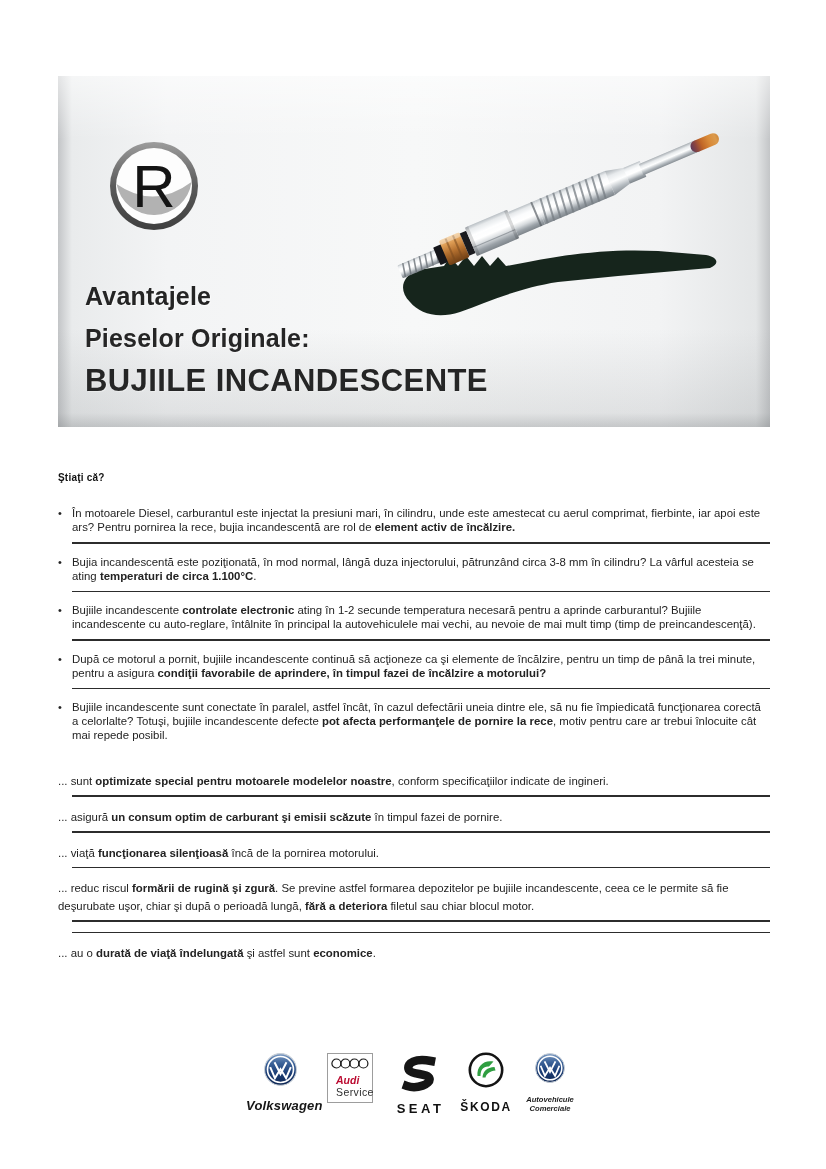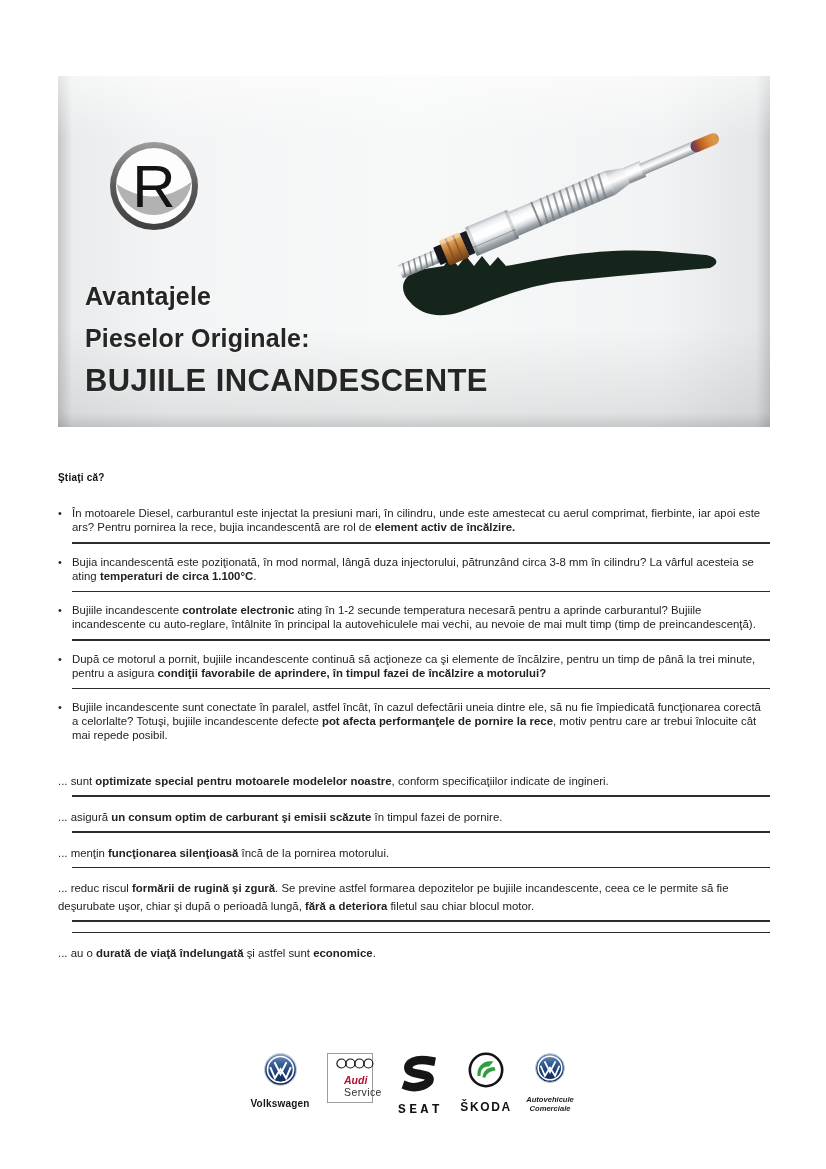--- a/index.html
+++ b/index.html
@@ -38,28 +38,28 @@
   .rule{height:1.6px;background:#2c2c2c;margin:8px 0 11px 14px;}
   .sec2{margin-top:32px;}
   .items{margin-top:29px;}
   .item-row{display:block;}
   .rule2{height:1.6px;background:#2c2c2c;margin:6px 0 10px 14px;}
   b,.seg-b{font-weight:bold;}
 
   
   .footer{position:absolute;left:0;top:1048px;width:826px;height:80px;}
   .brand{position:absolute;text-align:center;}
-  .brand-label{font-size:10px;font-weight:bold;color:#161616;margin-top:8px;letter-spacing:.2px;}
+  .brand-label{font-size:13px;font-weight:bold;color:#161616;margin-top:8px;letter-spacing:.2px;font-style:italic;}
   .brand-vw{left:246px;top:5px;width:68px;}
   .brand-audi{left:327px;top:5px;width:46px;height:50px;background:#fff;border:1px solid #9d9d9d;
-      box-sizing:border-box;text-align:left;padding-left:8px;}
+      box-sizing:border-box;text-align:left;}
   .audi-rings{display:block;margin:4px auto 0 auto;}
   .audi-word{font-size:10.5px;font-weight:bold;font-style:italic;color:#bb0a30;margin:6px 0 0 8px;line-height:11px;}
   .audi-service{font-size:10.5px;color:#2e2e2e;margin:1px 4px 0 8px;letter-spacing:.4px;line-height:11px;}
-  .brand-seat{left:381px;top:5px;width:76px;font-family:Liberation Mono, monospace;}
+  .brand-seat{left:381px;top:5px;width:76px;}
   .seat-word{font-size:13px;font-weight:bold;color:#111;letter-spacing:3.5px;margin-top:4px;margin-left:3px;}
   .brand-skoda{left:450px;top:4px;width:72px;}
   .skoda-word{font-size:12px;font-weight:bold;color:#111;letter-spacing:1.6px;margin-top:8px;}
   .brand-vwc{left:520px;top:5px;width:60px;}
   .vwc-label{font-size:7.6px;font-weight:bold;color:#1c1c1c;line-height:9px;margin-top:8px;font-style:italic;}
 </style>
 </head>
 <body>
 
 <div class="hero">
@@ -219,21 +219,21 @@
       <span class="item-text"><span>... sunt </span><span class="seg-b">optimizate special pentru motoarele modelelor noastre</span><span>, conform specificaţiilor indicate de ingineri.</span></span>
     </div>
     <div class="rule2"></div>
 
     <div class="item-row">
       <span class="item-text"><span>... asigură </span><span class="seg-b">un consum optim de carburant şi emisii scăzute</span><span> în timpul fazei de pornire.</span></span>
     </div>
     <div class="rule2"></div>
 
     <div class="item-row">
-      <span class="item-text"><span>... menţin </span><span class="seg-b">funcţionarea silenţioasă</span><span> încă de la pornirea motorului.</span></span>
+      <span class="item-text"><span>... viaţă </span><span class="seg-b">funcţionarea silenţioasă</span><span> încă de la pornirea motorului.</span></span>
     </div>
     <div class="rule2"></div>
 
     <div class="item-row">
       <span class="item-text"><span>... reduc riscul </span><span class="seg-b">formării de rugină şi zgură</span><span>. Se previne astfel formarea depozitelor pe bujiile incandescente, ceea ce le permite să fie deşurubate uşor, chiar şi după o perioadă lungă, </span><span class="seg-b">fără a deteriora</span><span> filetul sau chiar blocul motor.</span></span>
     </div>
     <div class="rule2"></div>
 
     <div class="rule2"></div>
 

